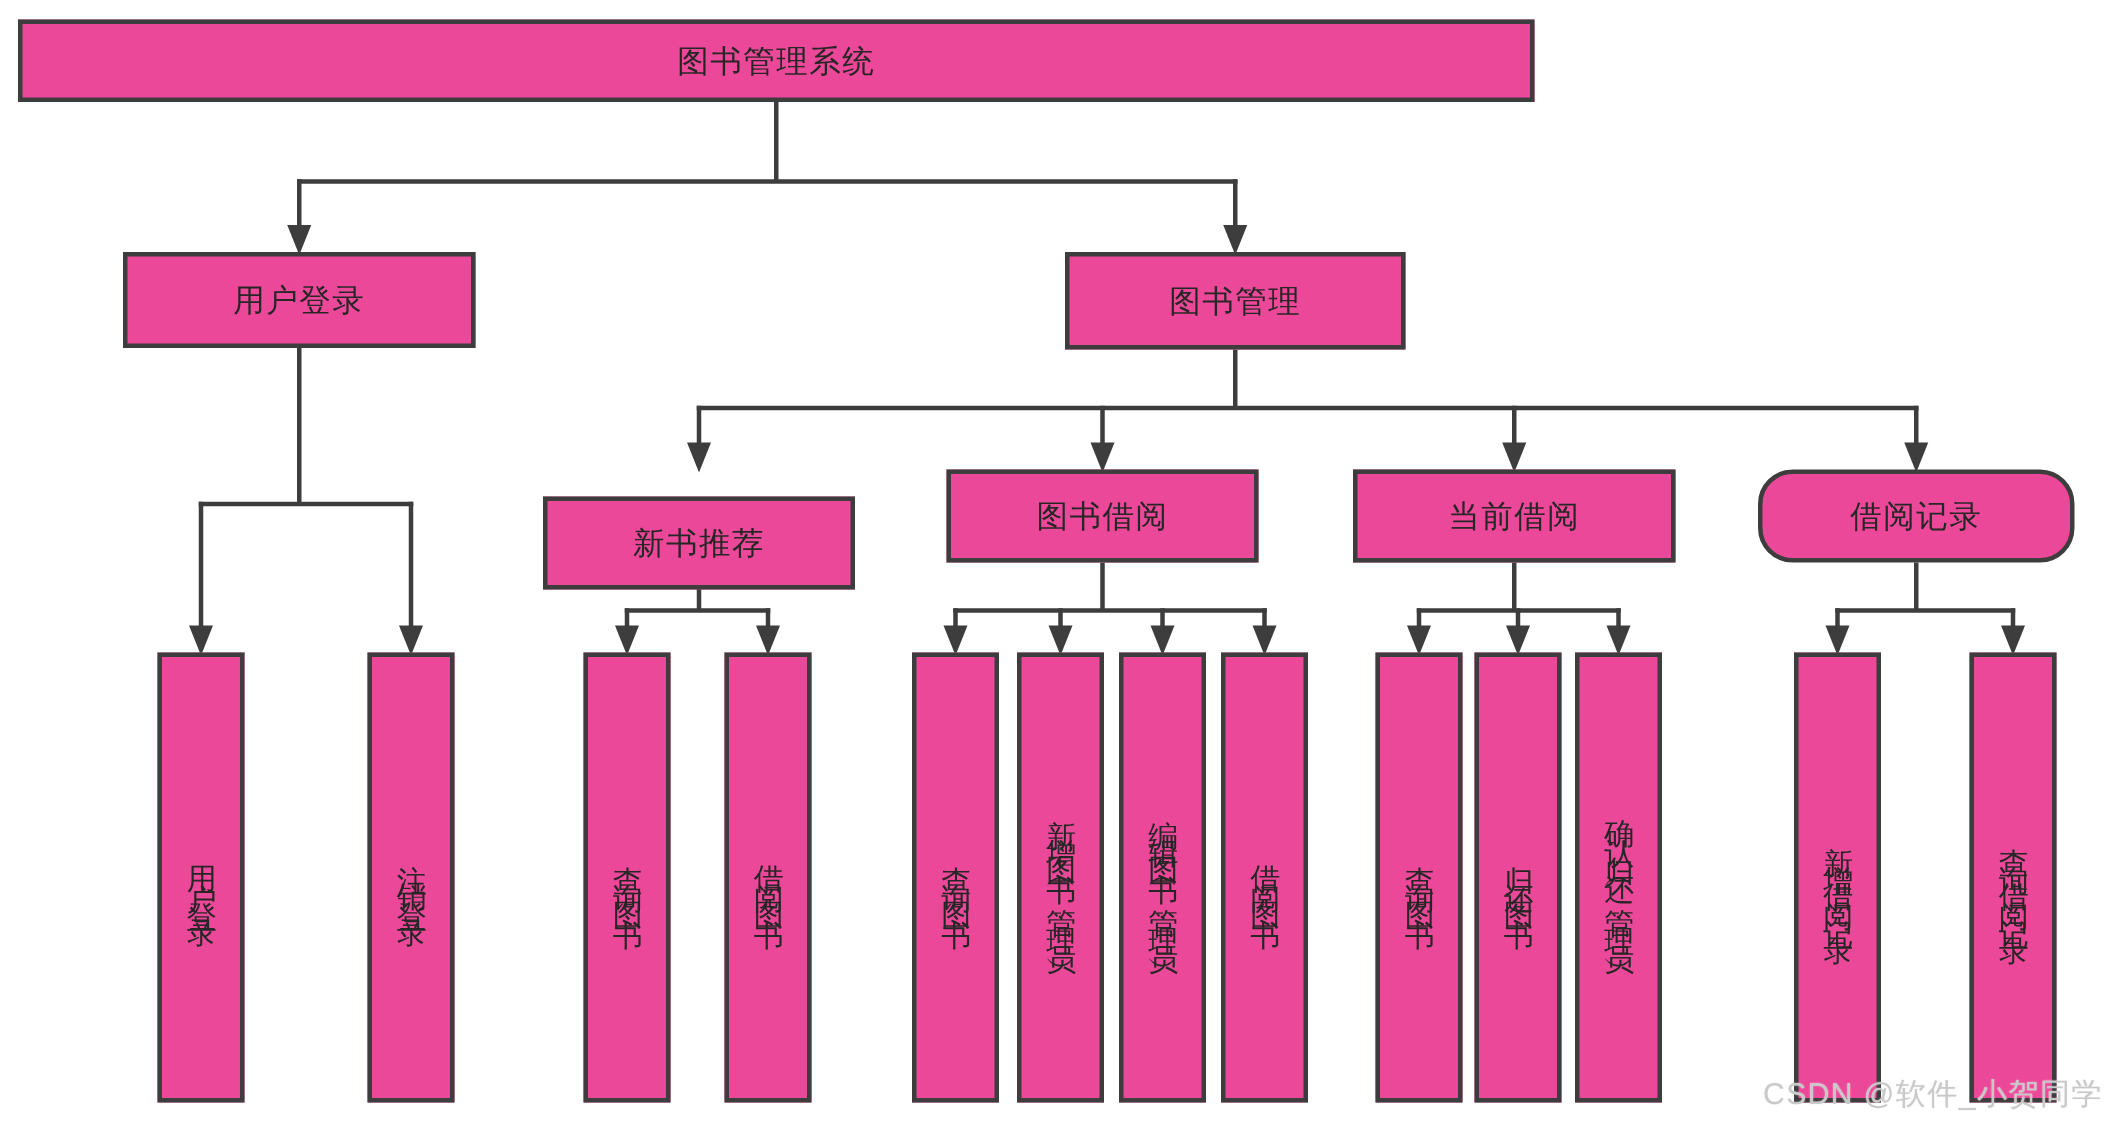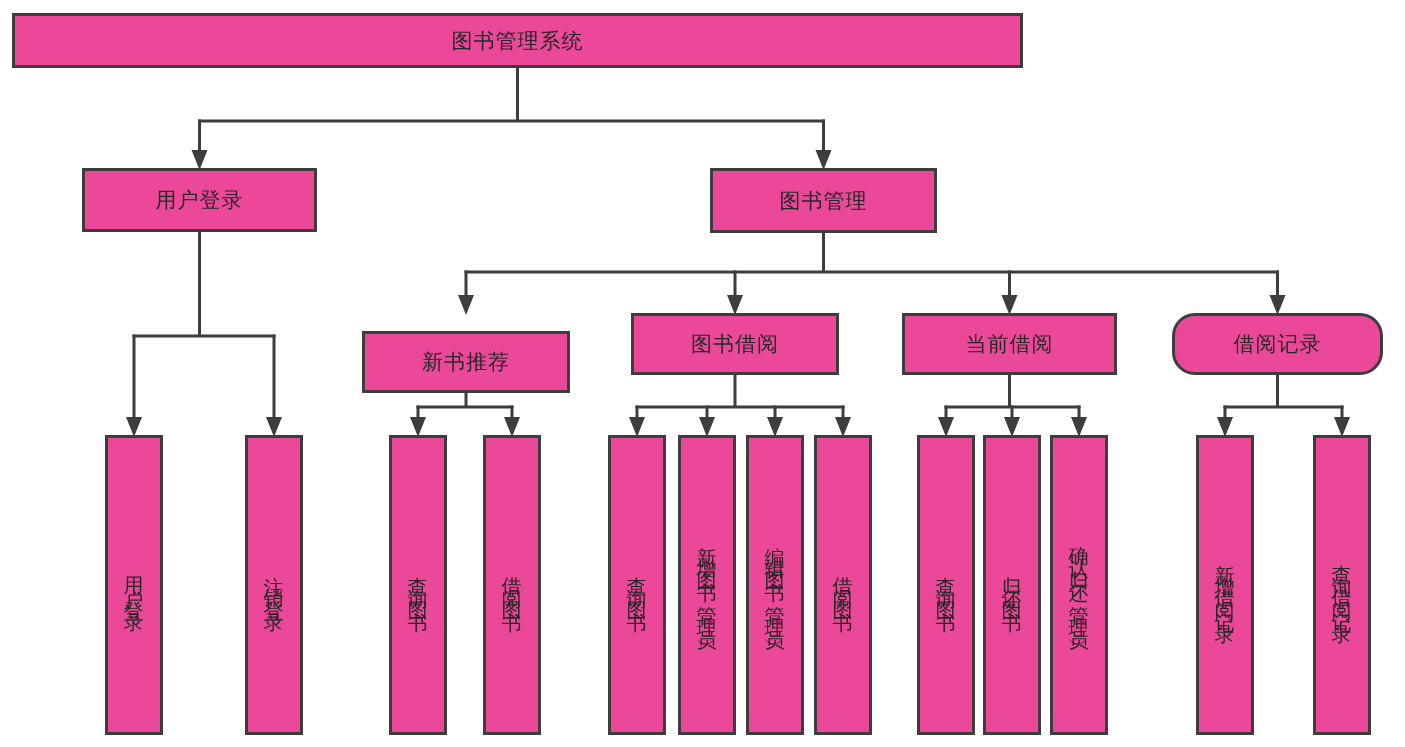--- a/index.html
+++ b/index.html
@@ -169,13 +169,14 @@
       <div class="node vertical" style="left: 1050px; top: 435px; width: 58px; height: 300px; border-color: rgb(61, 61, 61);">
         <span class="node-label">确认归还（管理员）</span>
       </div>
       <div class="node vertical" style="left: 1196px; top: 435px; width: 58px; height: 300px; border-color: rgb(61, 61, 61);">
         <span class="node-label">新增借阅记录</span>
       </div>
       <div class="node vertical" style="left: 1313px; top: 435px; width: 58px; height: 300px; border-color: rgb(61, 61, 61);">
         <span class="node-label">查询借阅记录</span>
       </div>
     </div>
+  <div id="watermark">CSDN @软件_小贺同学</div>
 </div>
 
 </body></html>

